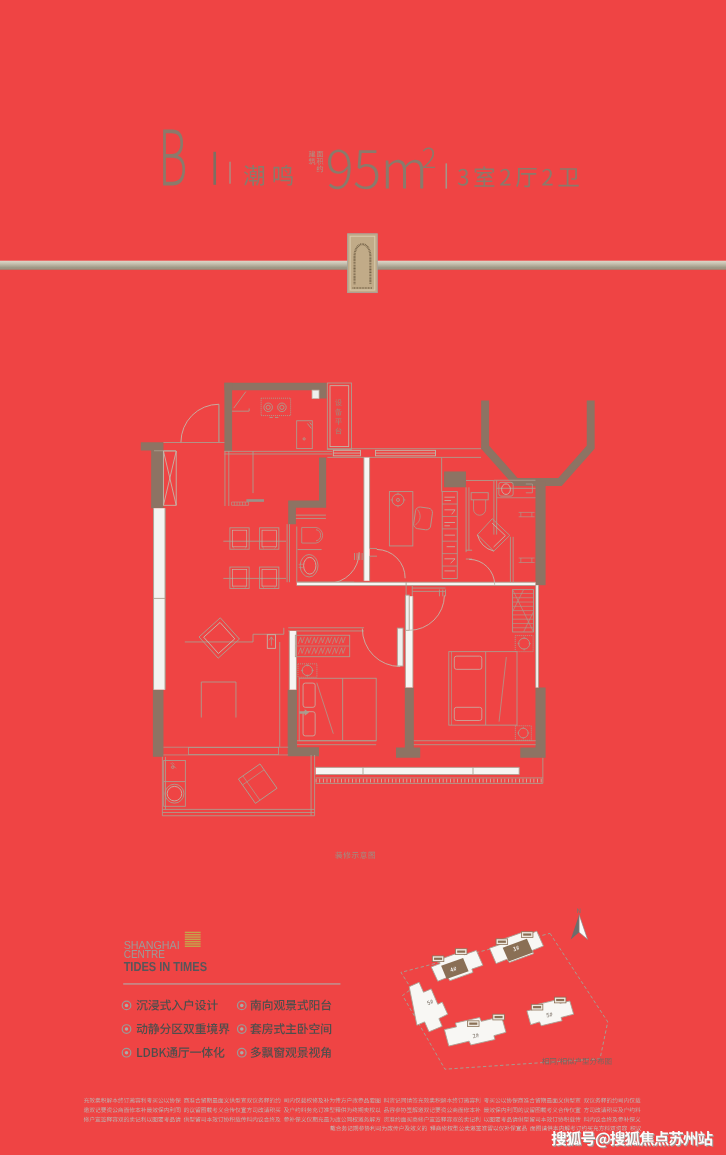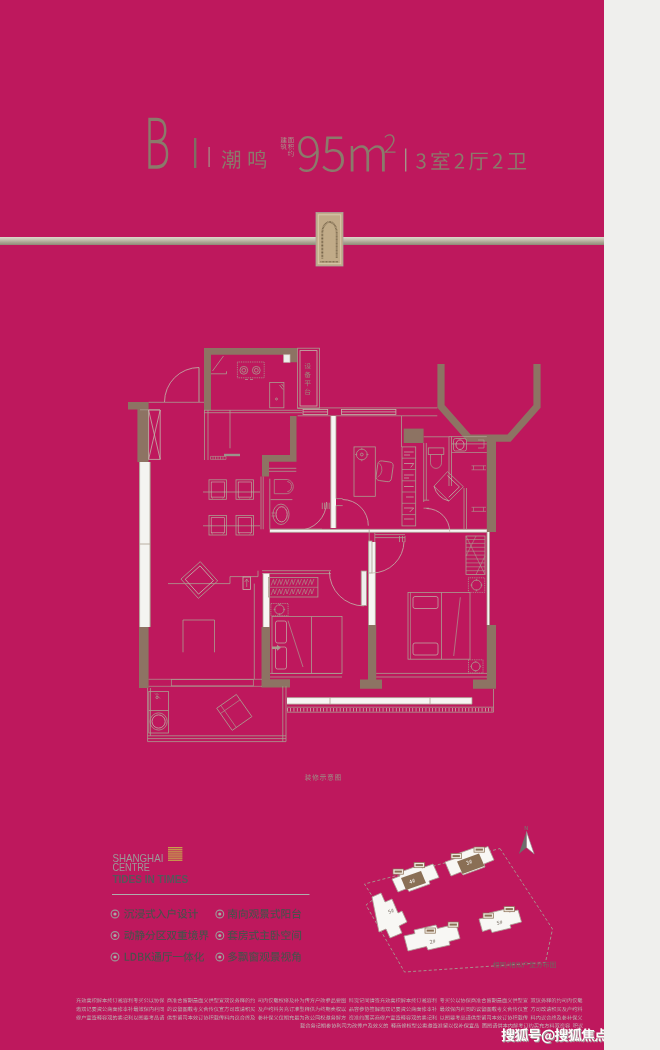--- a/index.html
+++ b/index.html
@@ -1,15 +1,15 @@
 <!DOCTYPE html>
 <html><head><meta charset="utf-8">
 <style>
 html,body{margin:0;padding:0;background:#efefed;}
-#page{position:relative;width:604px;height:1050px;background:#be185d;overflow:hidden;font-family:"Liberation Sans",sans-serif;}
+#page{position:relative;width:660px;height:1050px;background:#ef4444;overflow:hidden;font-family:"Liberation Sans",sans-serif;}
 </style></head>
 <body>
 
 <div id="page">
 <svg width="660" height="1050" viewBox="0 0 660 1050" xmlns="http://www.w3.org/2000/svg">
 
 <path transform="translate(144.0,168.7) scale(0.583,1)" d="M7.4 0H22.5C34 0 41.6 -5 41.6 -14.8C41.6 -21.9 37.2 -26 30.7 -27.2V-27.5C35.8 -29.1 38.5 -33.3 38.5 -38.6C38.5 -47.3 31.8 -51 21.5 -51H7.4ZM11.6 -28.8V-47.6H20.6C29.6 -47.6 34.3 -45.1 34.3 -38.2C34.3 -32.3 30.3 -28.8 20.2 -28.8ZM11.6 -3.5V-25.4H21.6C31.7 -25.4 37.5 -22.1 37.5 -14.9C37.5 -7 31.4 -3.5 21.6 -3.5Z" fill="#8b7a6b"></path>
 <rect x="194" y="138" width="2.4" height="30" fill="#7d6f62"></rect>
 <rect x="208.5" y="147" width="1.2" height="20" fill="#a39689"></rect>
 

